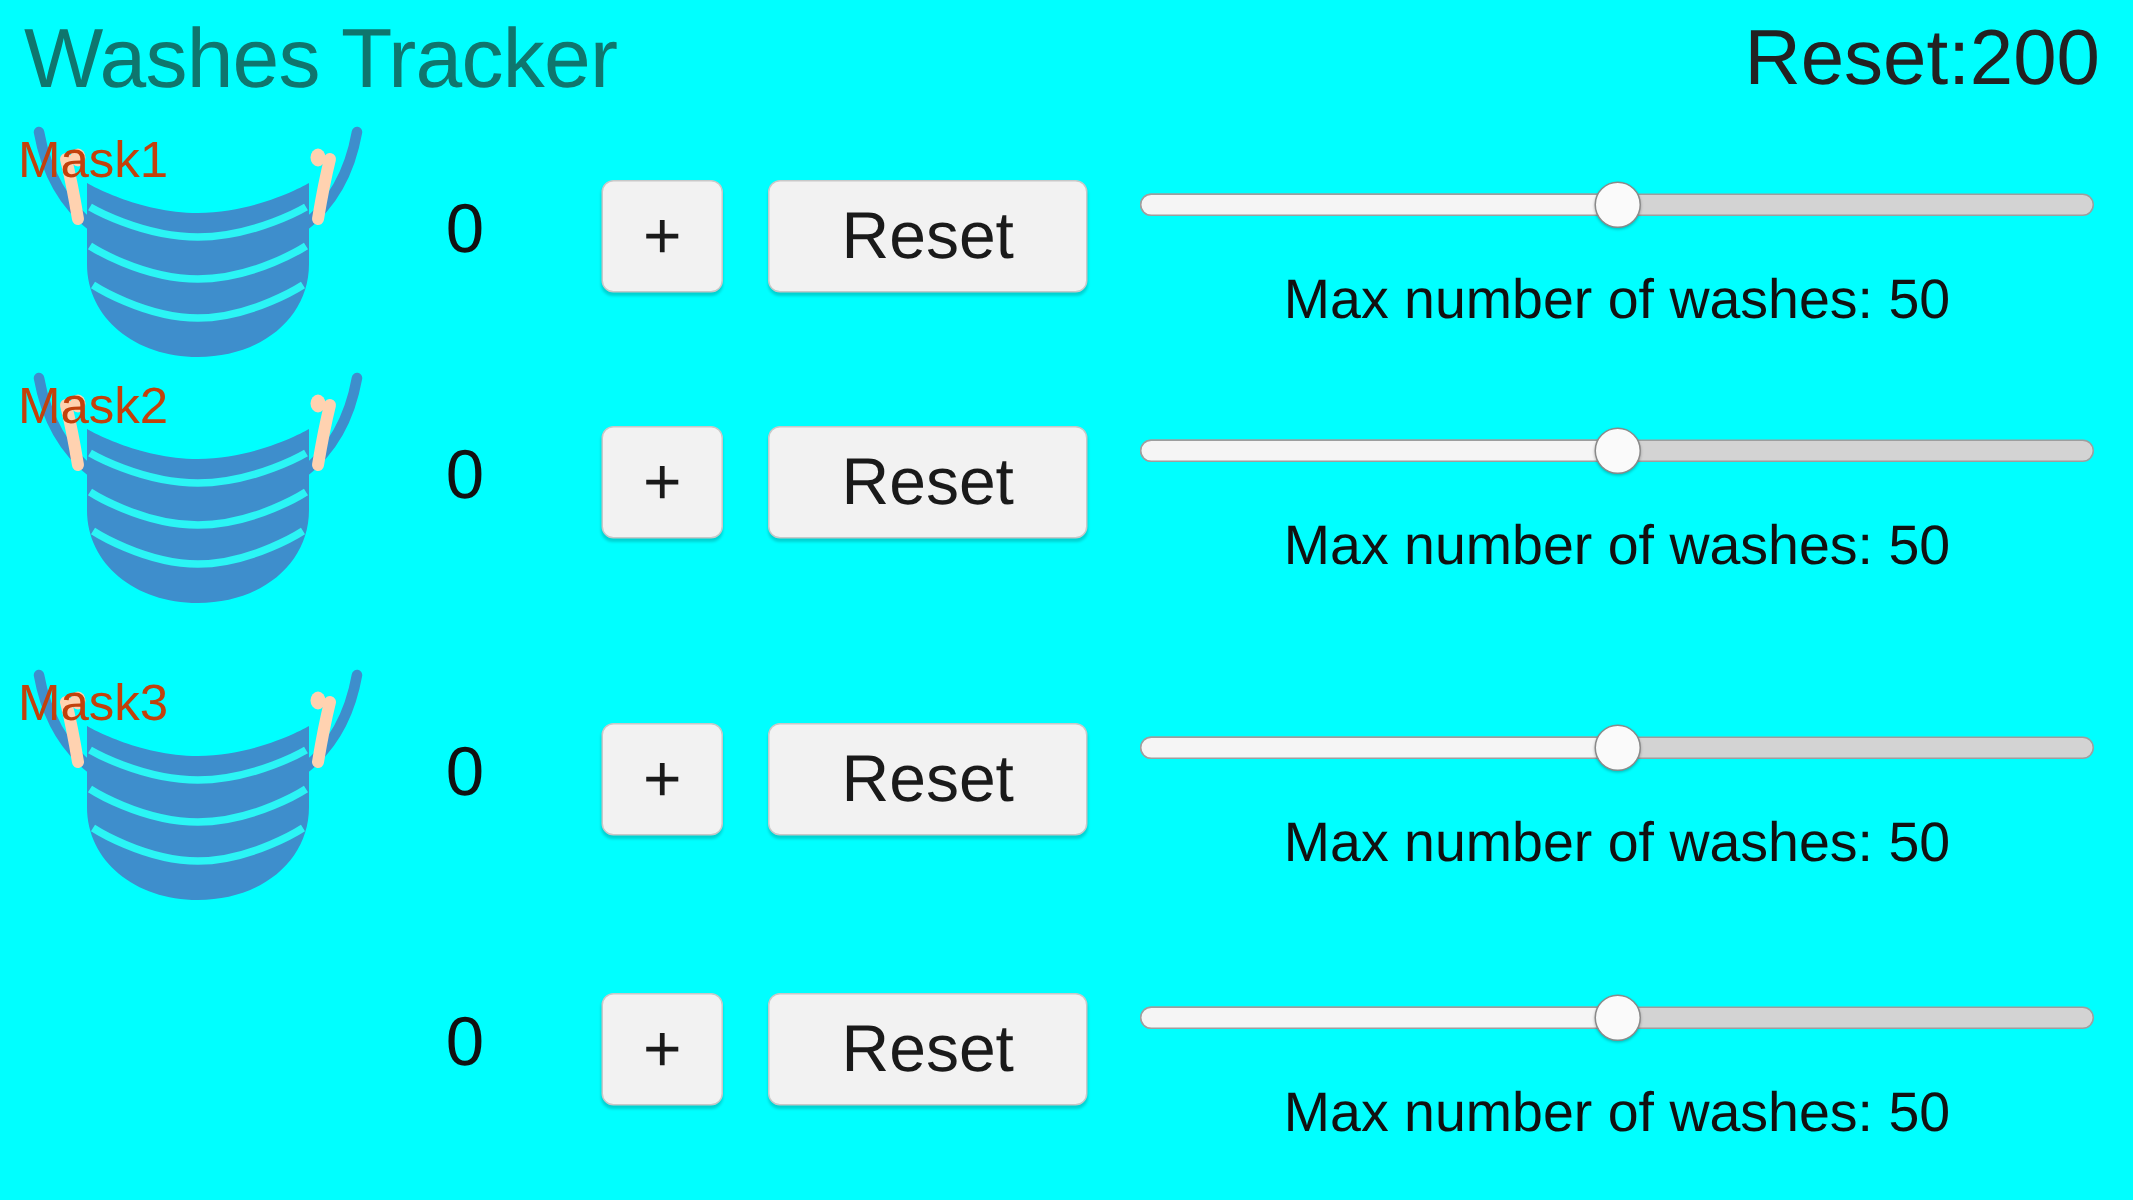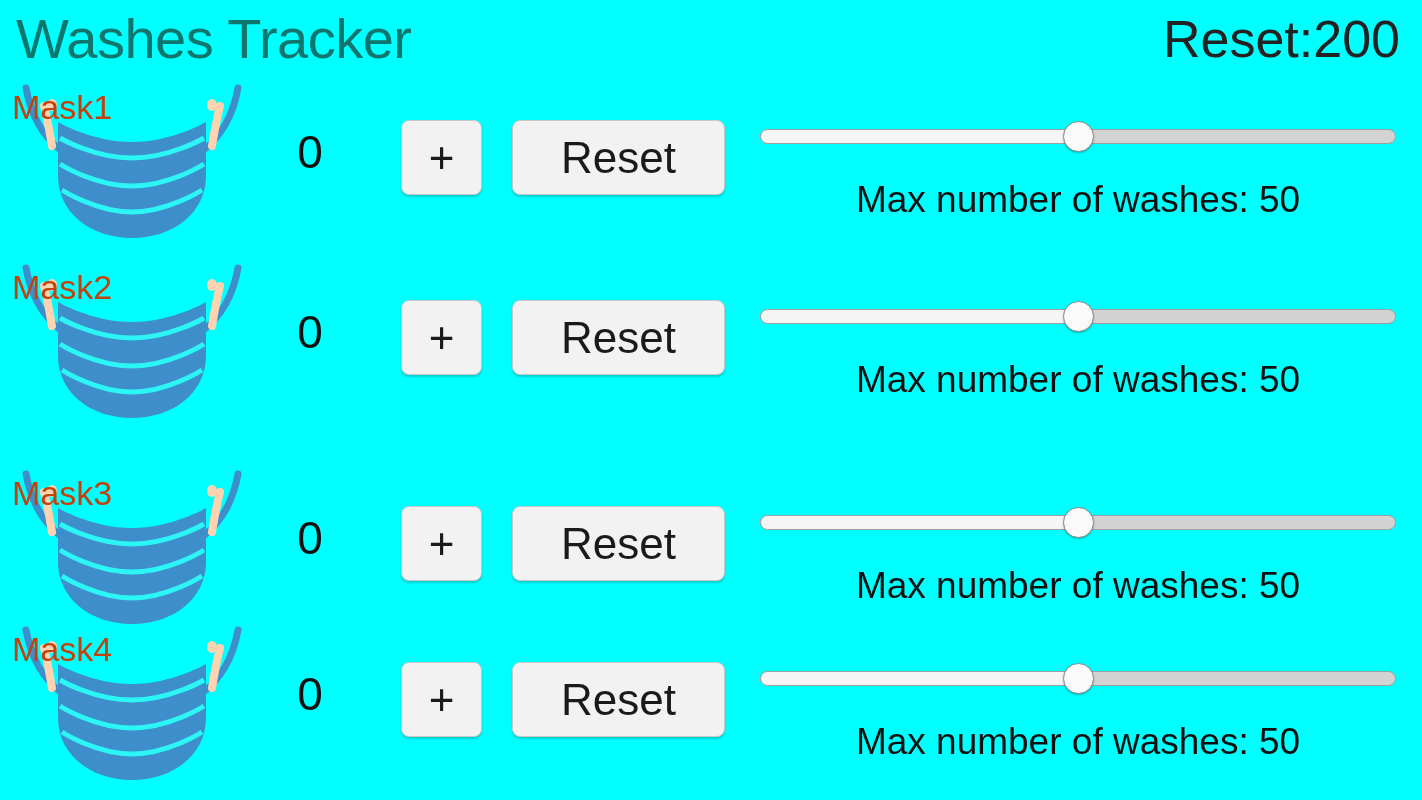--- a/index.html
+++ b/index.html
@@ -54,22 +54,22 @@
   }
 
   
   .row {
     position: absolute;
     left: 0;
     width: 1422px;
     height: 180px;
   }
   .row-1 { top: 78px; }
-  .row-2 { top: 258px; }
-  .row-3 { top: 464px; }
+  .row-2 { top: 242px; }
+  .row-3 { top: 440px; }
   .row-4 { top: 620px; }
 
   
   .mask-cell {
     position: absolute;
     left: 12px;
     top: 2px;
     width: 240px;
     height: 160px;
   }
@@ -289,34 +289,20 @@
 
     <div class="slider-wrap">
       <div class="slider-track"></div>
       <div class="slider-fill"></div>
       <div class="slider-thumb"></div>
     </div>
     <div class="slider-caption">Max number of washes: 50</div>
   </div>
 
   <div class="row row-4">
-    <div class="mask-cell">
-      <svg class="mask-icon" viewBox="0 0 240 160" aria-hidden="true">
-        <path d="M14 8 C 24 64, 64 92, 120 92 C 176 92, 216 64, 226 8" fill="none" stroke="#3E8ECC" stroke-width="7" stroke-linecap="round"></path>
-        <path d="M32 26 C 36 42, 38 54, 40 66" fill="none" stroke="#FFD2B0" stroke-width="8" stroke-linecap="round"></path>
-        <path d="M208 26 C 204 42, 202 54, 200 66" fill="none" stroke="#FFD2B0" stroke-width="8" stroke-linecap="round"></path>
-        <ellipse cx="40" cy="25" rx="5" ry="6" fill="#FFD2B0"></ellipse>
-        <ellipse cx="200" cy="25" rx="5" ry="6" fill="#FFD2B0"></ellipse>
-        <path d="M46 42 C 46 42, 80 62, 120 62 C 160 62, 194 42, 194 42 L 194 96 C 194 132, 162 158, 120 158 C 78 158, 46 132, 46 96 Z" fill="#3E8ECC"></path>
-        <path d="M48 58 C 48 58, 82 78, 120 78 C 158 78, 192 58, 192 58" fill="none" stroke="#2BF5F5" stroke-width="5"></path>
-        <path d="M48 84 C 48 84, 82 106, 120 106 C 158 106, 192 84, 192 84" fill="none" stroke="#2BF5F5" stroke-width="5"></path>
-        <path d="M50 110 C 50 110, 84 132, 120 132 C 156 132, 190 110, 190 110" fill="none" stroke="#2BF5F5" stroke-width="5"></path>
-      </svg>
-      <div class="mask-label">Mask4</div>
-    </div>
 
     <div class="counter">0</div>
 
     <button class="btn btn-plus">+</button>
     <button class="btn btn-reset">Reset</button>
 
     <div class="slider-wrap">
       <div class="slider-track"></div>
       <div class="slider-fill"></div>
       <div class="slider-thumb"></div>

